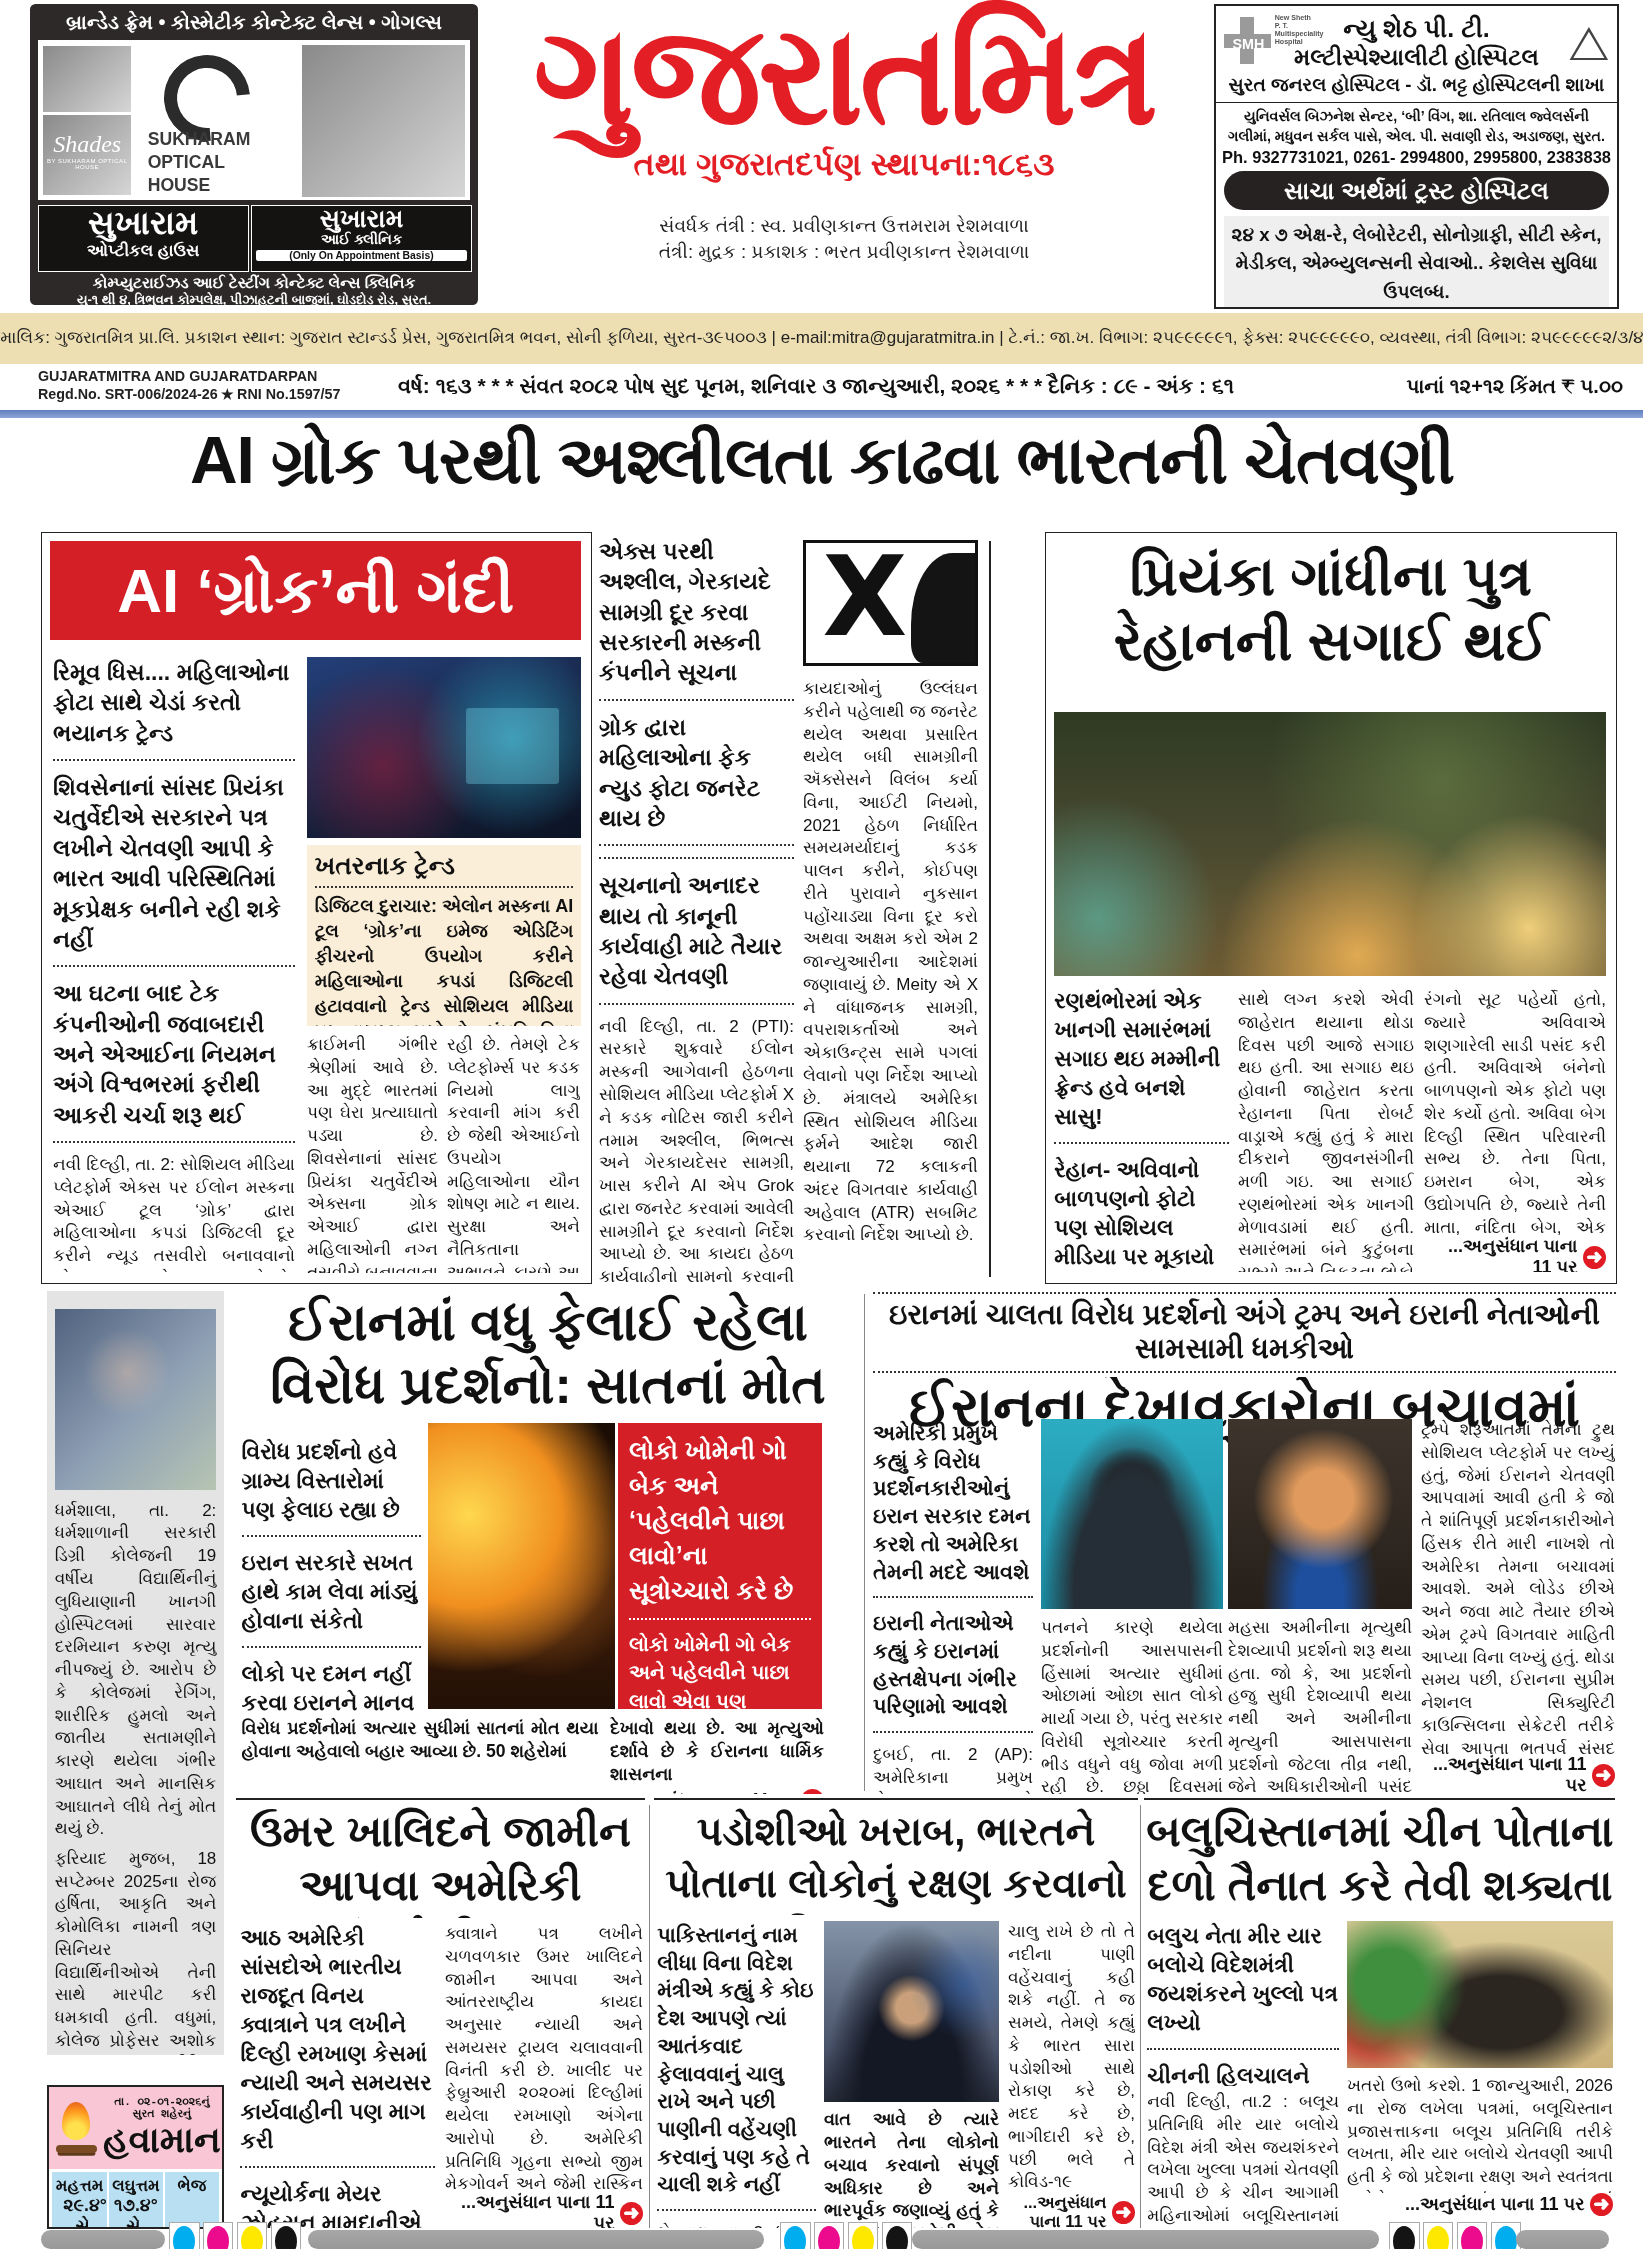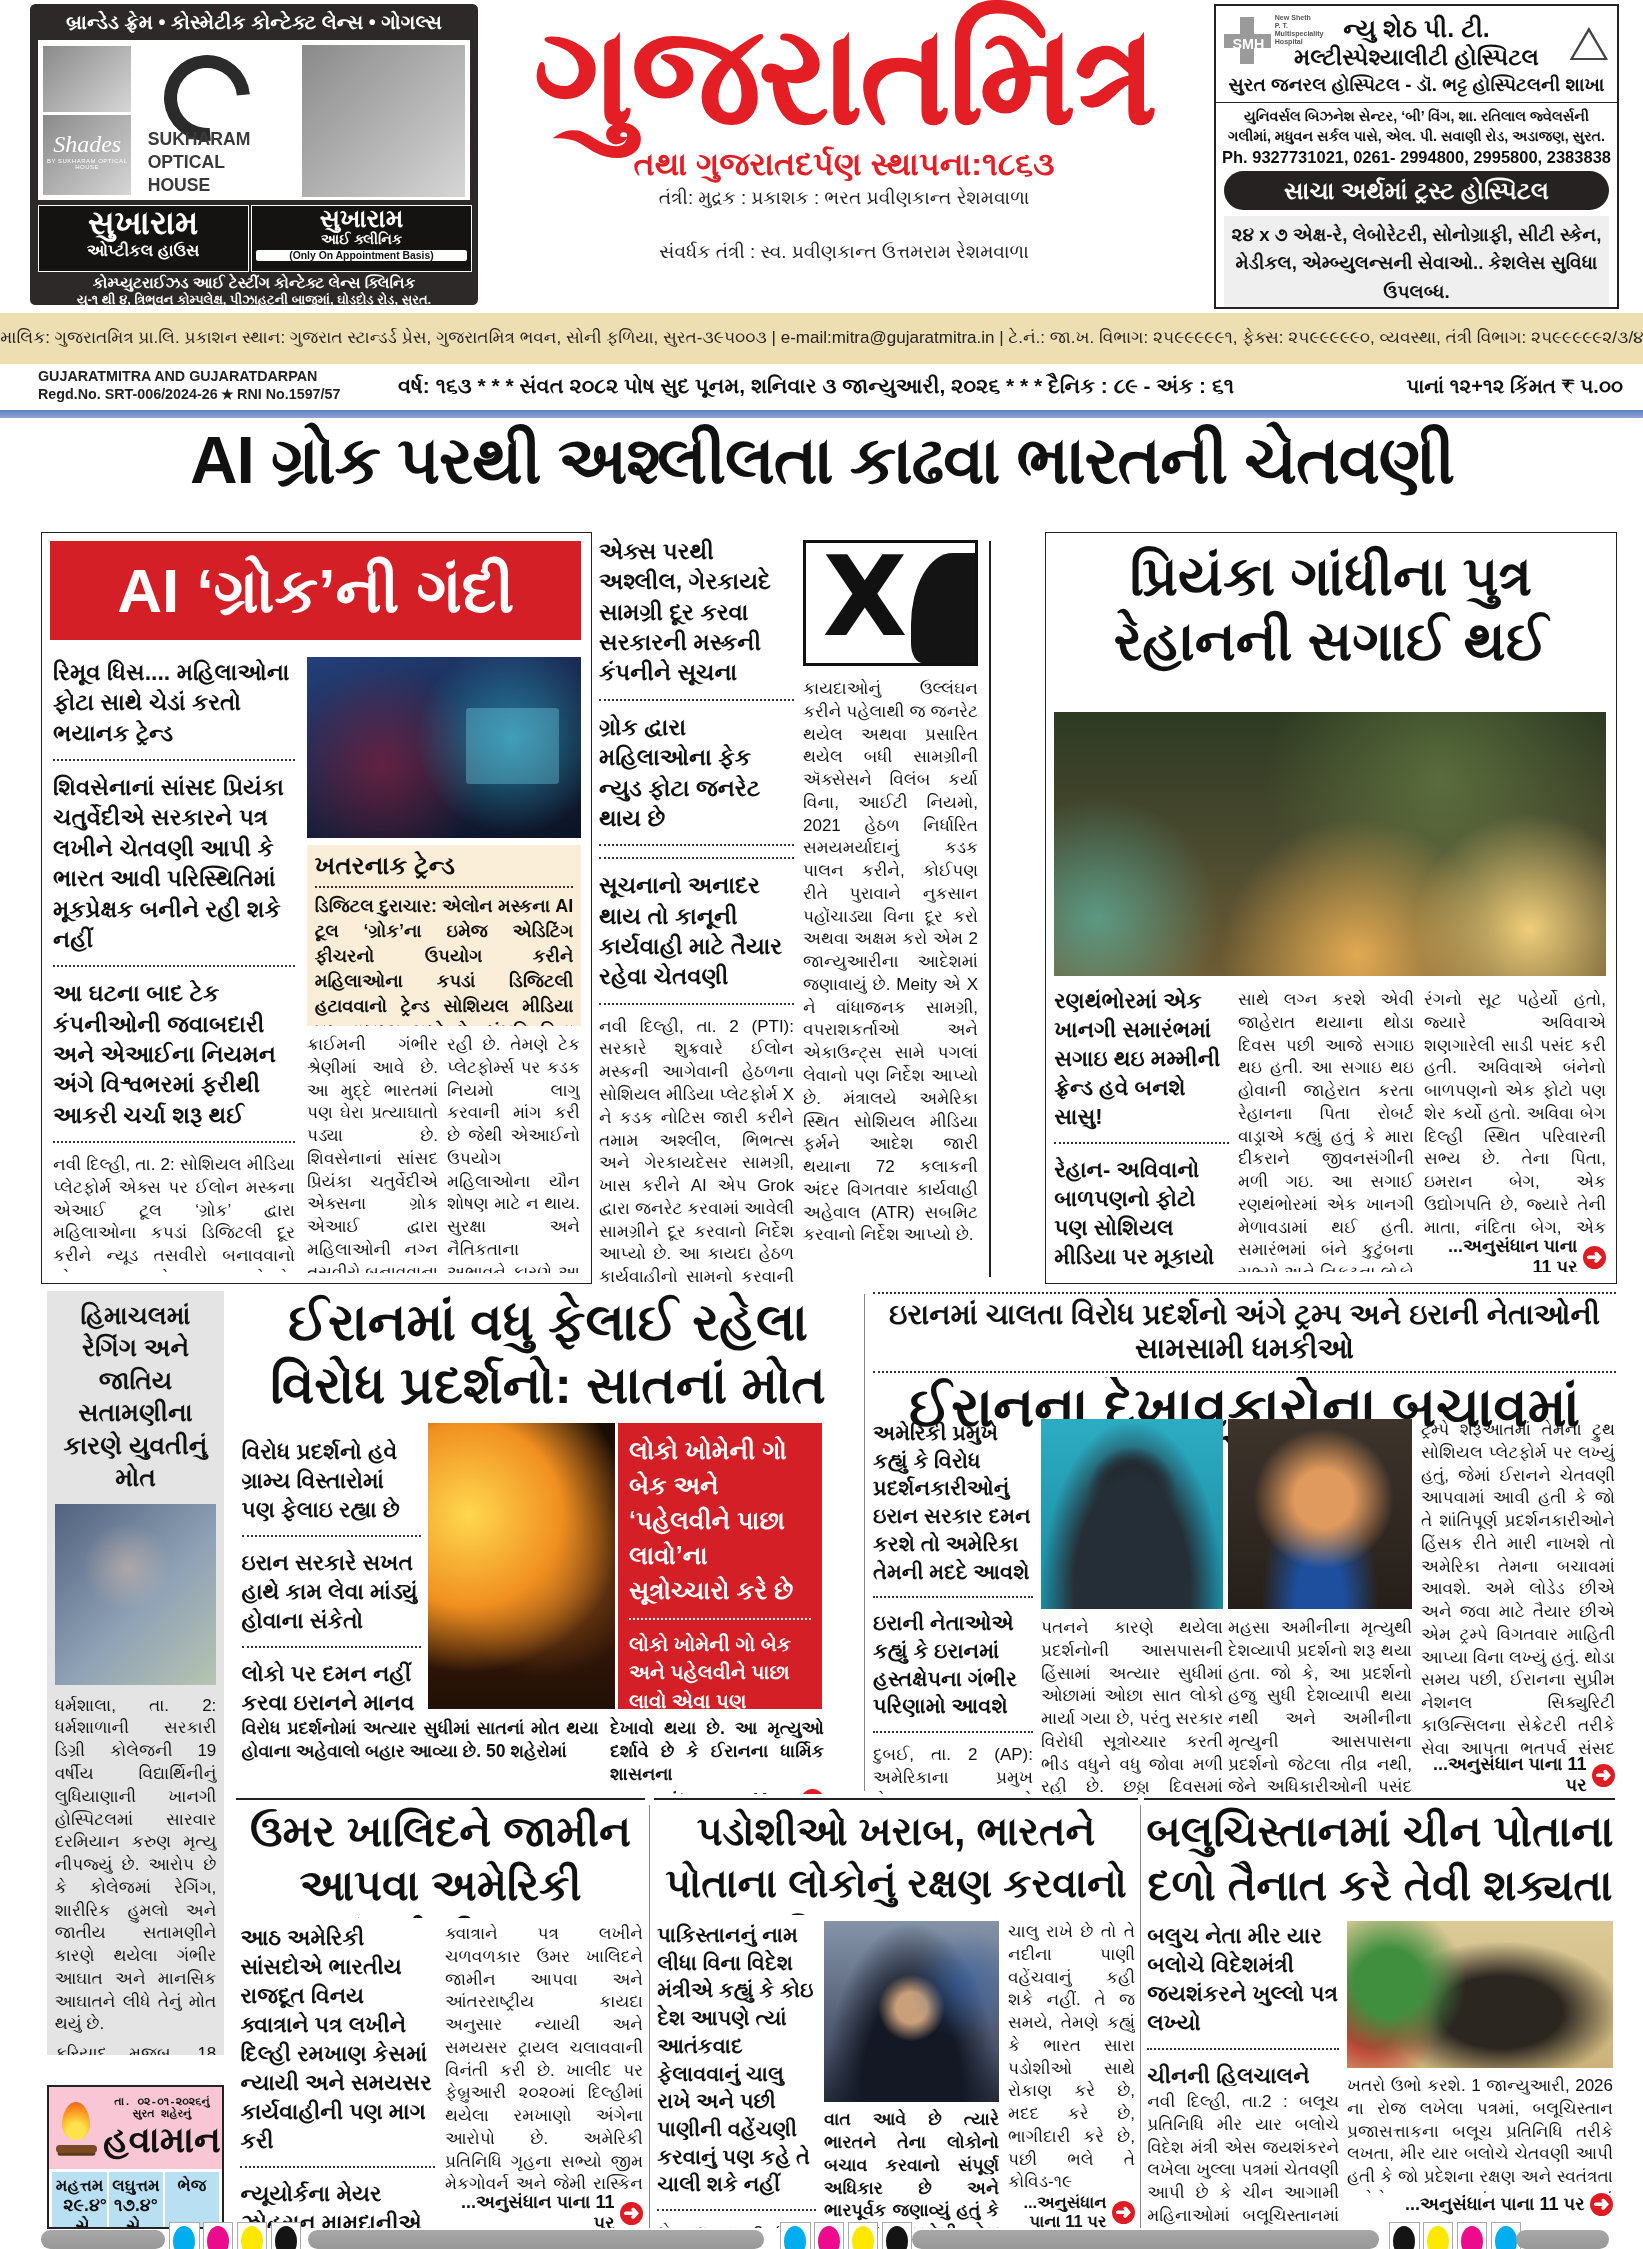--- a/index.html
+++ b/index.html
@@ -109,22 +109,22 @@
       <div class="c b" style="font-size:10.4px;background:#fff;color:#111;margin:1.6px 4.4px;border-radius:2.2px;">(Only On Appointment Basis)</div>
     </div>
     <div class="c b" style="position:absolute;left:0;top:270px;width:100%;font-size:15.4px;">કોમ્પ્યુટરાઈઝડ આઈ ટેસ્ટીંગ કોન્ટેક્ટ લેન્સ ક્લિનિક</div>
     <div class="c b" style="position:absolute;left:0;top:288px;width:100%;font-size:13px;">યુ-૧ થી ૪, ત્રિભુવન કોમ્પલેક્ષ, પીઝાહટની બાજુમાં, ઘોડદોડ રોડ, સુરત.</div>
 
   </div>
 
   <div class="abs c" style="left:484px;top:5.5px;width:720px;height:299px;">
     <div class="red" style="font-size:138px;font-weight:900;line-height:1.0;letter-spacing:-3.3px;white-space:nowrap;">ગુજરાતમિત્ર</div>
     <div class="red b" style="font-size:32px;margin-top:2.2px;">તથા ગુજરાતદર્પણ સ્થાપના:૧૮૬૩</div>
+    <div style="font-size:18.7px;margin-top:32px;color:#222;">સંવર્ધક તંત્રી : સ્વ. પ્રવીણકાન્ત ઉત્તમરામ રેશમવાળા</div>
     <div style="font-size:18.7px;margin-top:4.4px;color:#222;">તંત્રી: મુદ્રક : પ્રકાશક : ભરત પ્રવીણકાન્ત રેશમવાળા</div>
-    <div style="font-size:18.7px;margin-top:32px;color:#222;">સંવર્ધક તંત્રી : સ્વ. પ્રવીણકાન્ત ઉત્તમરામ રેશમવાળા</div>
   </div>
 
   <div class="abs ov" style="left:1214px;top:4.4px;width:401px;height:301px;background:#fff;border:2.2px solid #222;">
     <div class="abs" style="left:7.7px;top:7.7px;width:82px;height:66px;">
       <div class="abs" style="left:16.5px;top:3.3px;width:14.3px;height:47px;background:#9a9a9a;"></div>
       <div class="abs" style="left:0px;top:20px;width:47px;height:14.3px;background:#9a9a9a;"></div>
       <div class="abs b" style="left:8.8px;top:22px;color:#fff;font-size:14.3px;">SMH</div>
       <div class="abs" style="left:51px;top:0px;width:38px;font-size:7.1px;color:#555;font-weight:bold;">New Sheth P. T. Multispeciality Hospital</div>
     </div>
     <div class="abs" style="right:7.7px;top:13px;font-size:49px;color:#444;line-height:1;">△</div>
@@ -233,21 +233,20 @@
     <div class="abs ov" style="left:378px;top:456px;width:182px;height:283px;">
       <div class="body-txt" style="height:247px;overflow:hidden;">રંગનો સૂટ પહેર્યો હતો, જ્યારે અવિવાએ શણગારેલી સાડી પસંદ કરી હતી. અવિવાએ બંનેનો બાળપણનો એક ફોટો પણ શેર કર્યો હતો. અવિવા બેગ દિલ્હી સ્થિત પરિવારની સભ્ય છે. તેના પિતા, ઇમરાન બેગ, એક ઉદ્યોગપતિ છે, જ્યારે તેની માતા, નંદિતા બેગ, એક ઇન્ટિરિયર ડિઝાઇનર છે. નંદિતા પ્રિયંકા ગાંધી સાથે લાંબા સમયથી મિત્રતા ધરાવે છે અને કોંગ્રેસ મુખ્યાલય, ઇન્દિરા ભવનના ઇન્ટિરિયર ડિઝાઇન પર કામ કરી ચૂક્યા છે. અવિવાએ ઓપી જિંદાલ ગ્લોબલ</div>
       <div class="cont">
         <span>...અનુસંધાન પાના 11 પર</span>
           <span class="arr">➜</span>
       </div>
     </div>
   </div>
 
   <div class="abs ov" style="left:47px;top:1291px;width:177px;height:764px;background:#e4e4e4;padding:7.7px;box-sizing:border-box;">
-    <div class="c himachal-h">હિમાચલમાં રેગિંગ અને જાતિય સતામણીના કારણે યુવતીનું મોત</div>
     <div class="ph ph-hospital" style="position:relative;width:100%;height:181px;margin:10px 0;"></div>
     <div class="body-txt">ધર્મશાલા, તા. 2: ધર્મશાળાની સરકારી ડિગ્રી કોલેજની 19 વર્ષીય વિદ્યાર્થિનીનું લુધિયાણાની ખાનગી હોસ્પિટલમાં સારવાર દરમિયાન કરુણ મૃત્યુ નીપજ્યું છે. આરોપ છે કે કોલેજમાં રેગિંગ, શારીરિક હુમલો અને જાતીય સતામણીને કારણે થયેલા ગંભીર આઘાત અને માનસિક આઘાતને લીધે તેનું મોત થયું છે.</div>
     <div class="body-txt" style="margin-top:6.6px;">ફરિયાદ મુજબ, 18 સપ્ટેમ્બર 2025ના રોજ હર્ષિતા, આકૃતિ અને કોમોલિકા નામની ત્રણ સિનિયર વિદ્યાર્થિનીઓએ તેની સાથે મારપીટ કરી ધમકાવી હતી. વધુમાં, કોલેજ પ્રોફેસર અશોક કુમાર પર પણ પીડિતા સાથે અશ્લીલ કૃત્યો કરવાનો ગંભીર આરોપ મૂકવામાં આવ્યો છે.</div>
 
   </div>
 
   <div class="abs ov" style="left:47px;top:2085px;width:177px;height:144px;border:2.2px solid #222;box-sizing:border-box;background:#fff;">
     <div style="background:#f8c6d4;height:82px;display:flex;align-items:center;gap:5.5px;padding:0 5.5px;box-sizing:border-box;">
       <div class="flame" style="flex:0 0 auto;"></div>
       <div style="flex:1;">

